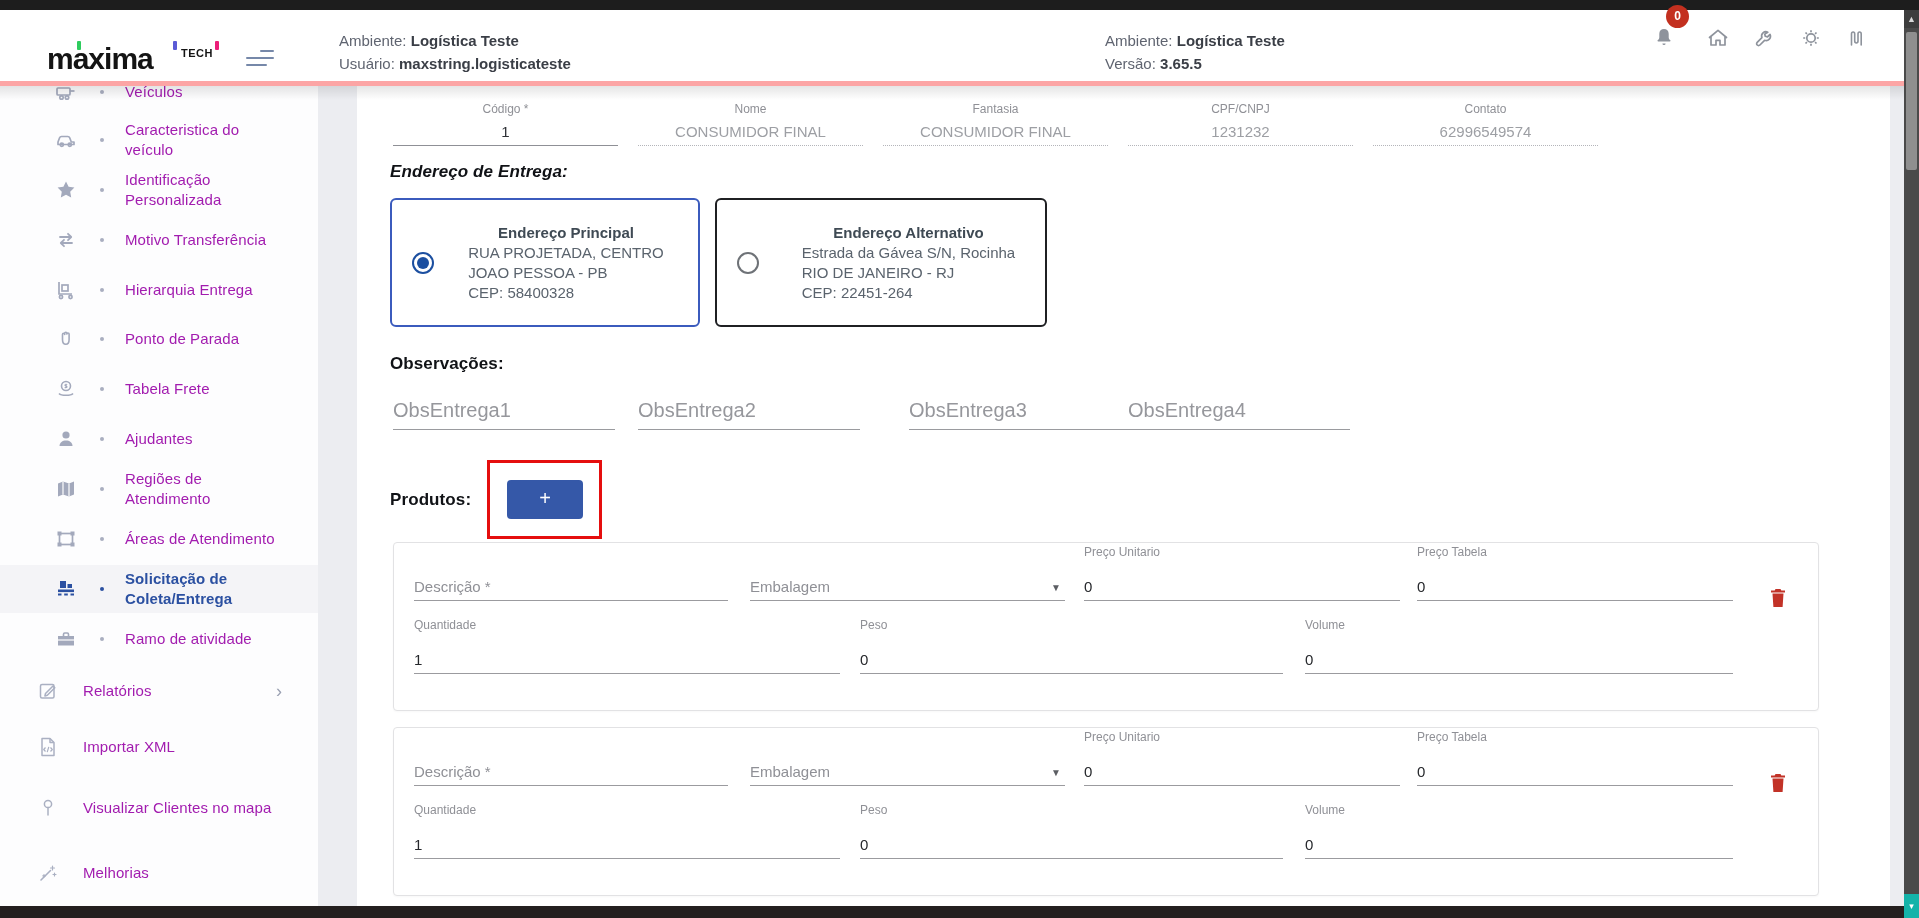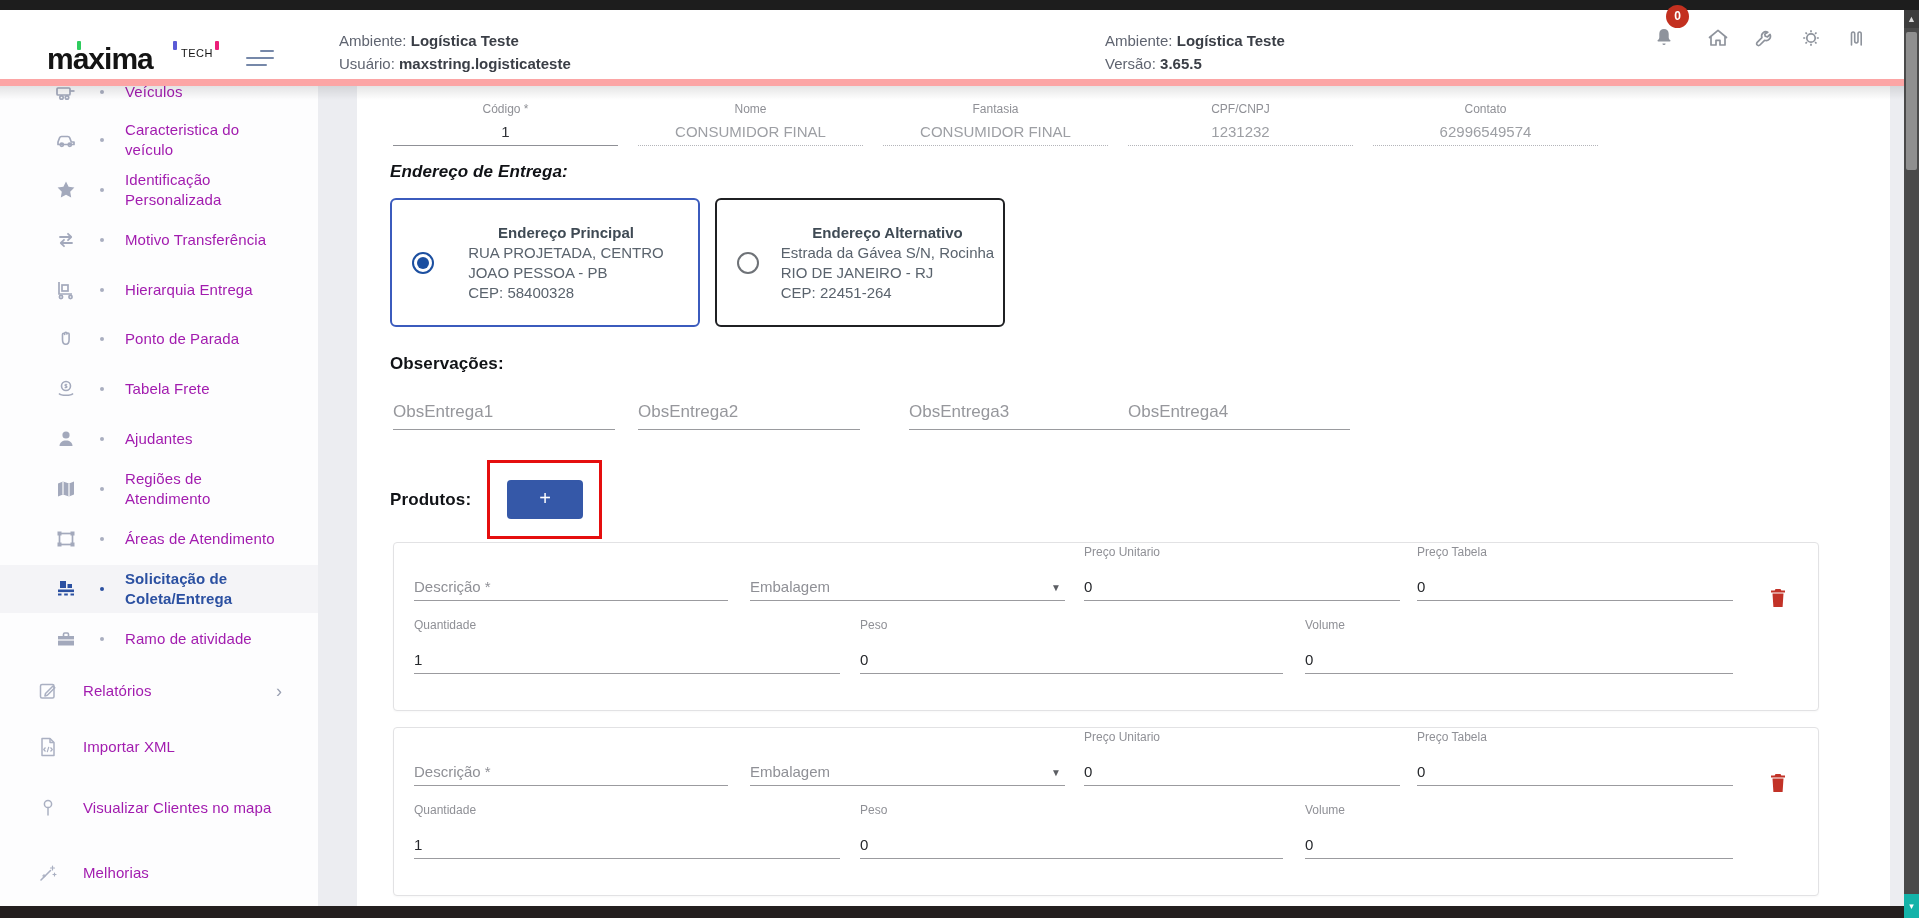--- a/index.html
+++ b/index.html
@@ -12,24 +12,24 @@
   #bottom-strip { left:0; top:906px; width:1919px; height:12px; background:#241f1f; }
   #scrollbar { left:1904px; top:10px; width:15px; height:896px; background:#4a4a4a; }
   #scroll-up { left:0; top:0; width:15px; height:18px; background:#3d3d3d; color:#d8d8d8;
     font-size:9px; text-align:center; line-height:18px; }
   #scroll-thumb { left:2px; top:22px; width:11px; height:138px; background:#8f8f8f; border-radius:2px; }
   #scroll-teal { left:1904px; top:894px; width:15px; height:24px; background:#14b3a9; color:#fff;
     font-size:9px; text-align:center; line-height:24px; z-index:9; }
 
   
   #header { left:0; top:10px; width:1904px; height:76px; background:#fff;
-    border-bottom:7px solid #fca5a5; z-index:5; }
+    border-bottom:5px solid #fca5a5; z-index:5; }
   #logo { left:47px; top:32px; width:200px; height:38px; }
   .logo-main { font-size:30px; font-weight:700; letter-spacing:-1px; color:#141414; }
-  .logo-tech { position:absolute; left:134px; top:5px; font-size:11px; font-weight:400;
+  .logo-tech { position:absolute; left:134px; top:5px; font-size:11px; font-weight:700;
     letter-spacing:.5px; color:#141414; }
   .tick { position:absolute; top:-1px; width:4px; height:9px; border-radius:1px; }
   .tick-green { left:30px; background:#2ecc5e; }
   .tick-indigo { left:126px; background:#5b5bd6; }
   .tick-pink { left:168px; background:#ec1e79; }
   #hamburger { left:246px; top:40px; width:30px; height:18px; cursor:pointer; }
   #hamburger i { display:block; height:2px; background:#7688a9; border-radius:2px; margin-bottom:5px; }
   #hamburger i:nth-child(1){ width:14px; margin-left:14px; }
   #hamburger i:nth-child(2){ width:28px; }
   #hamburger i:nth-child(3){ width:21px; }
@@ -81,21 +81,21 @@
   .addr-card.unsel { border:2px solid #1f2023; }
   .radio { flex:0 0 22px; width:22px; height:22px; border-radius:50%; margin-left:20px; position:relative; }
   .radio.on { border:2px solid #1c4fa0; }
   .radio.on::after { content:""; position:absolute; left:3px; top:3px; width:12px; height:12px;
     border-radius:50%; background:#1c4fa0; }
   .radio.off { border:2px solid #6e7277; }
   .addr-text { margin:0 auto; font-size:15px; line-height:20px; color:#5a636d; }
   .addr-text .t { font-weight:700; color:#3f4a54; text-align:center; }
 
   .obs { position:absolute; top:310px; height:34px; }
-  .obs .val { position:absolute; left:0; bottom:8px; font-size:17px; color:#96979c; }
+  .obs .val { position:absolute; left:0; bottom:8px; font-size:20px; color:#96979c; }
   .obs .line { position:absolute; left:0; right:0; bottom:0; border-bottom:1px solid #9a9b9f; }
 
   #red-box { left:130px; top:374px; width:115px; height:79px; border:3px solid #e50e0e; z-index:3; }
   #add-btn { left:150px; top:394px; width:76px; height:39px; background:#3558a8; border-radius:4px;
     color:#fff; font-size:20px; font-weight:400; text-align:center; line-height:37px; cursor:pointer; }
 
   .pcard { position:absolute; left:36px; width:1426px; height:169px; background:#fff;
     border:1px solid #e2e2e4; border-radius:4px; box-shadow:0 1px 2px rgba(0,0,0,.03); }
   .pf { position:absolute; height:56px; }
   .pf .plab { position:absolute; left:0; top:0; font-size:12px; color:#8f9096; }
@@ -401,21 +401,21 @@
   <div class="addr-card sel" style="left:33px; width:310px;">
     <span class="radio on"></span>
     <div class="addr-text">
       <div class="t">Endereço Principal</div>
       <div>RUA PROJETADA, CENTRO</div>
       <div>JOAO PESSOA - PB</div>
       <div>CEP: 58400328</div>
     </div>
   </div>
 
-  <div class="addr-card unsel" style="left:358px; width:290px;gap:13px;">
+  <div class="addr-card unsel" style="left:358px; width:332px;gap:13px;">
     <span class="radio off"></span>
     <div class="addr-text">
       <div class="t">Endereço Alternativo</div>
       <div>Estrada da Gávea S/N, Rocinha</div>
       <div>RIO DE JANEIRO - RJ</div>
       <div>CEP: 22451-264</div>
     </div>
   </div>
 
   <div class="h2" style="left:33px; top:268px;">Observações:</div>

